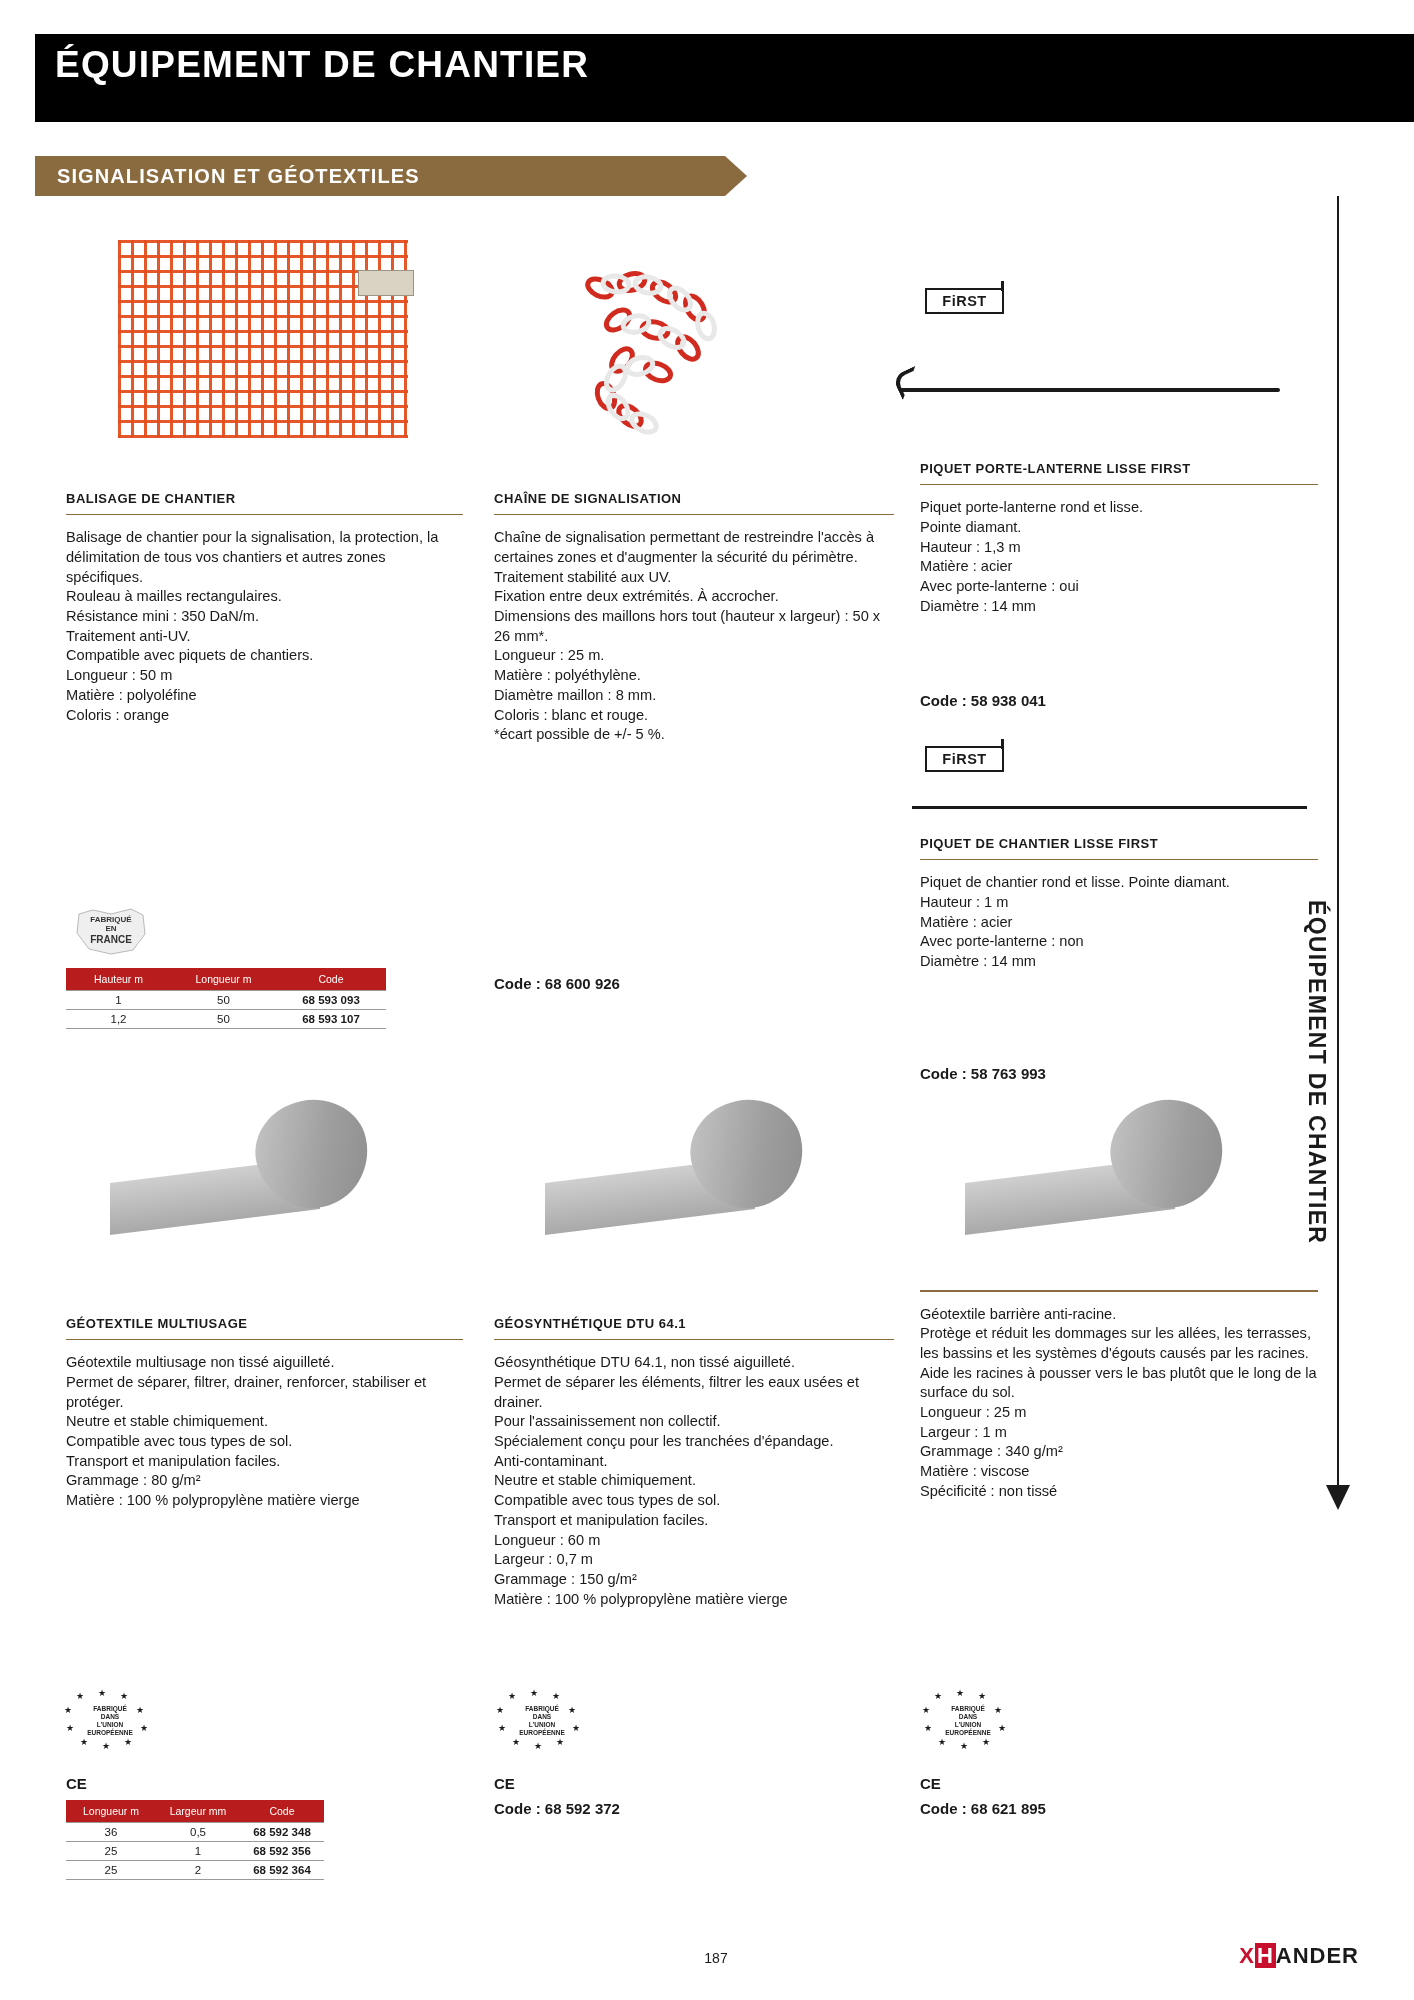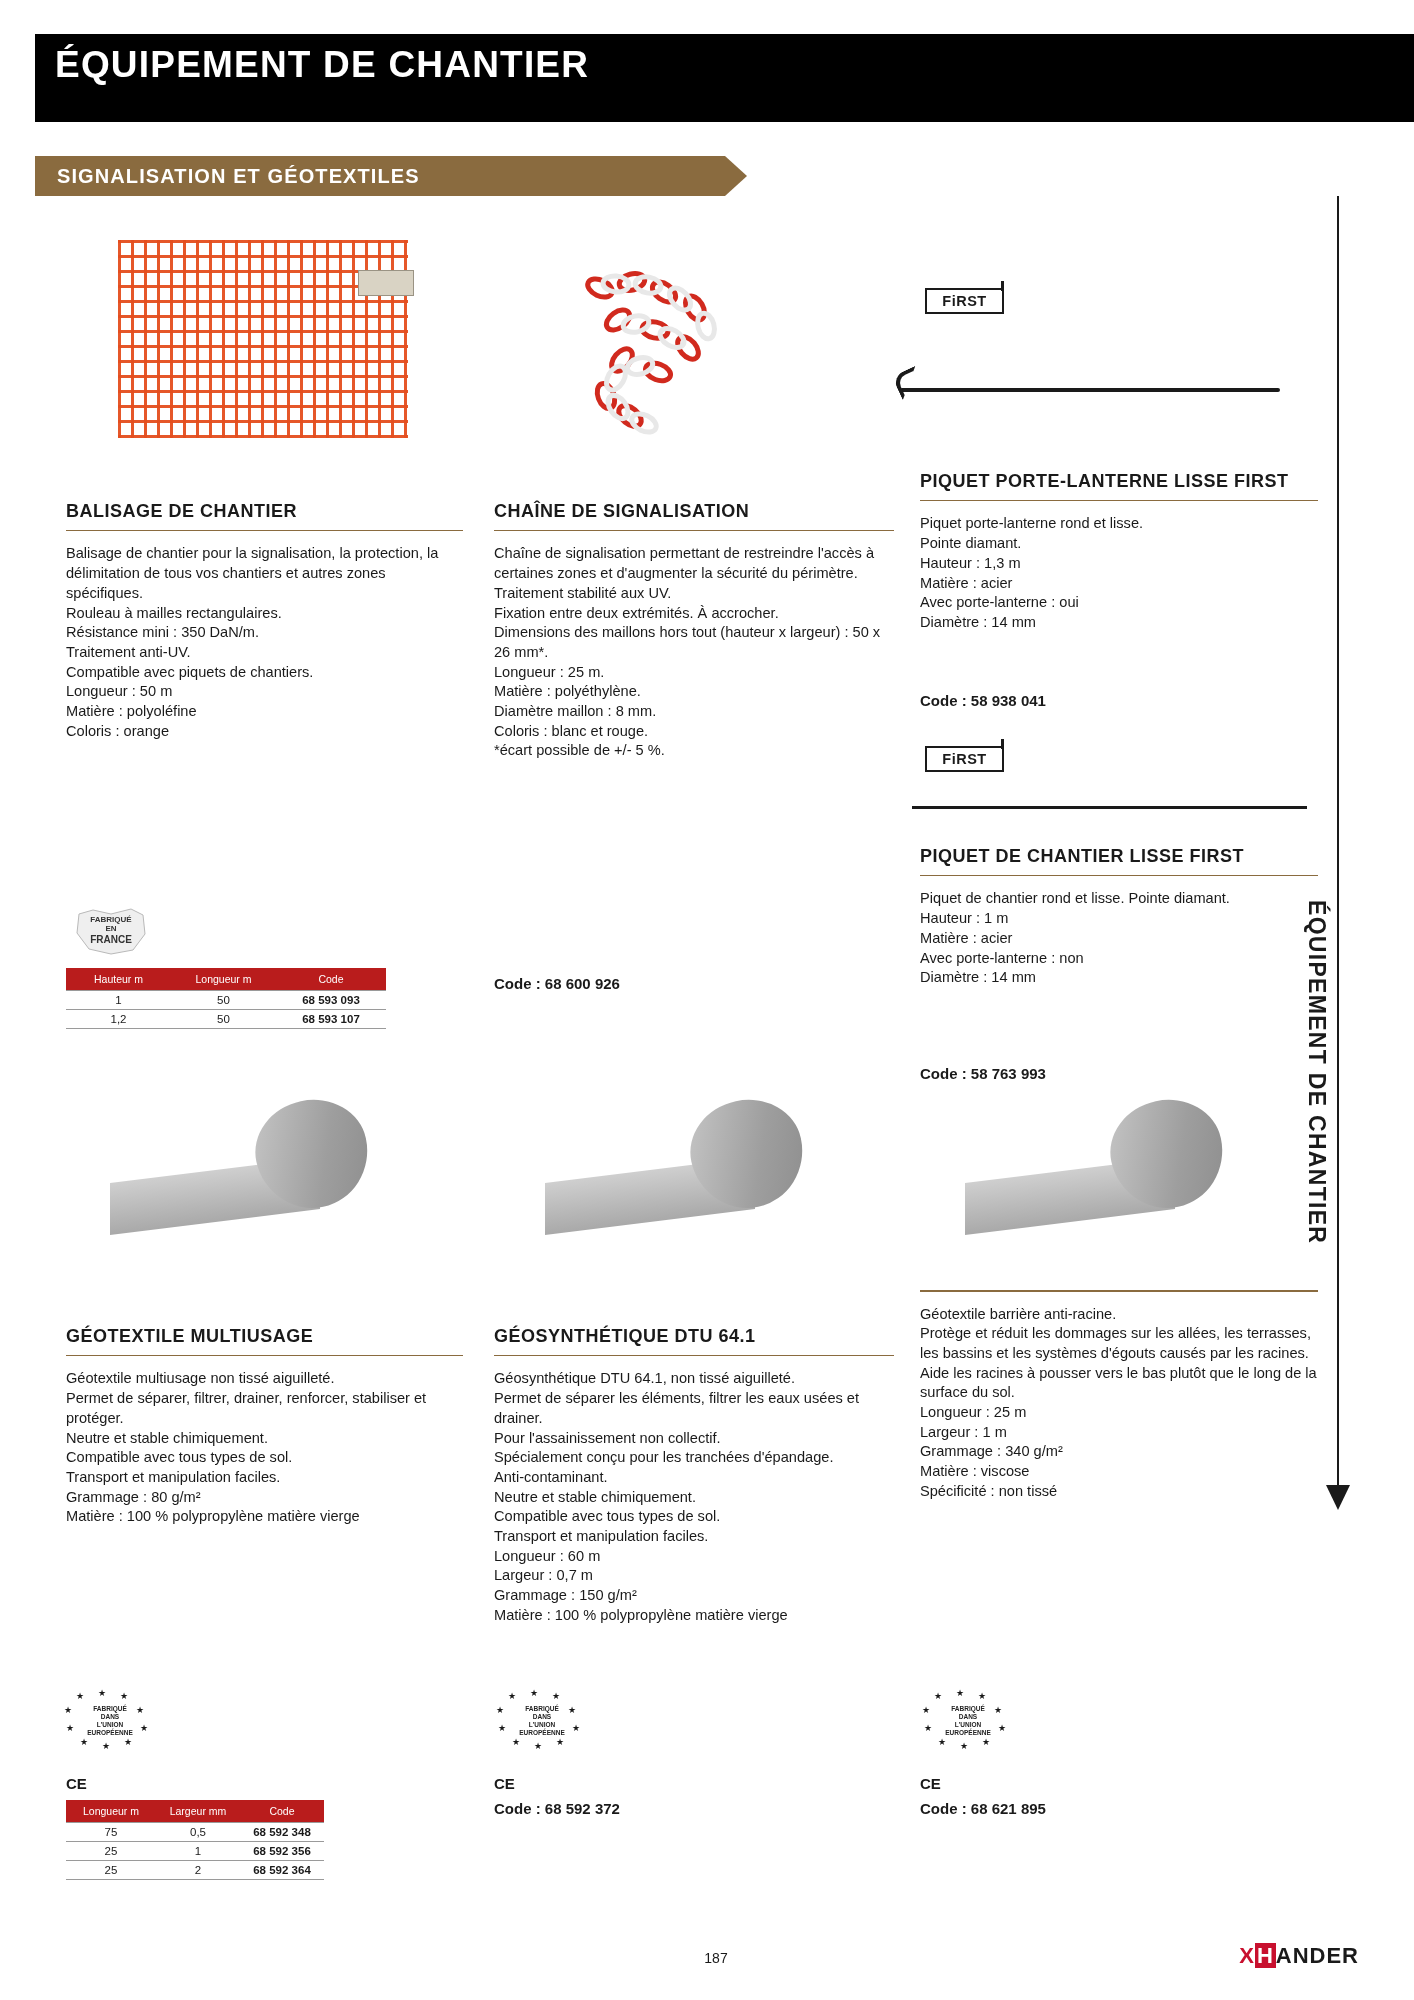--- a/index.html
+++ b/index.html
@@ -53,22 +53,22 @@
     border-left:12px solid transparent; border-right:12px solid transparent;
     border-top:25px solid #1a1a1a;
   }
   
   .col { position:absolute; }
   .c1 { left:66px; width:397px; }
   .c2 { left:494px; width:400px; }
   .c3 { left:920px; width:398px; }
 
   .prod-title {
-    font-size:18px; font-weight:bold; letter-spacing:0.5px;
-    color:#1a1a1a; line-height:1.22; margin:16px 0 7px 0;
+    font-size:13px; font-weight:bold; letter-spacing:0.5px;
+    color:#1a1a1a; line-height:1.22; margin:6px 0 7px 0;
   }
   .rule-brown { height:1.5px; background:#8a6b3f; margin-bottom:13px; }
   .body-txt {
     font-size:14.6px; line-height:1.35; color:#1a1a1a;
   }
   .code-line { font-size:15px; font-weight:bold; color:#1a1a1a; }
 
   
   .mesh {
     position:absolute; left:118px; top:240px; width:290px; height:198px;
@@ -315,21 +315,21 @@
 <table class="spec" style="position:absolute; left:66px; top:1800px; width:258px;">
   <thead>
     <tr>
       <th style="width:90px">Longueur m</th>
       <th style="width:84px">Largeur mm</th>
       <th style="width:84px">Code</th>
     </tr>
   </thead>
   <tbody>
     <tr class="top">
-      <td>75</td>
+      <td>36</td>
       <td>0,5</td>
       <td class="bold">68 592 348</td>
     </tr>
     <tr>
       <td>25</td>
       <td>1</td>
       <td class="bold">68 592 356</td>
     </tr>
     <tr>
       <td>25</td>

